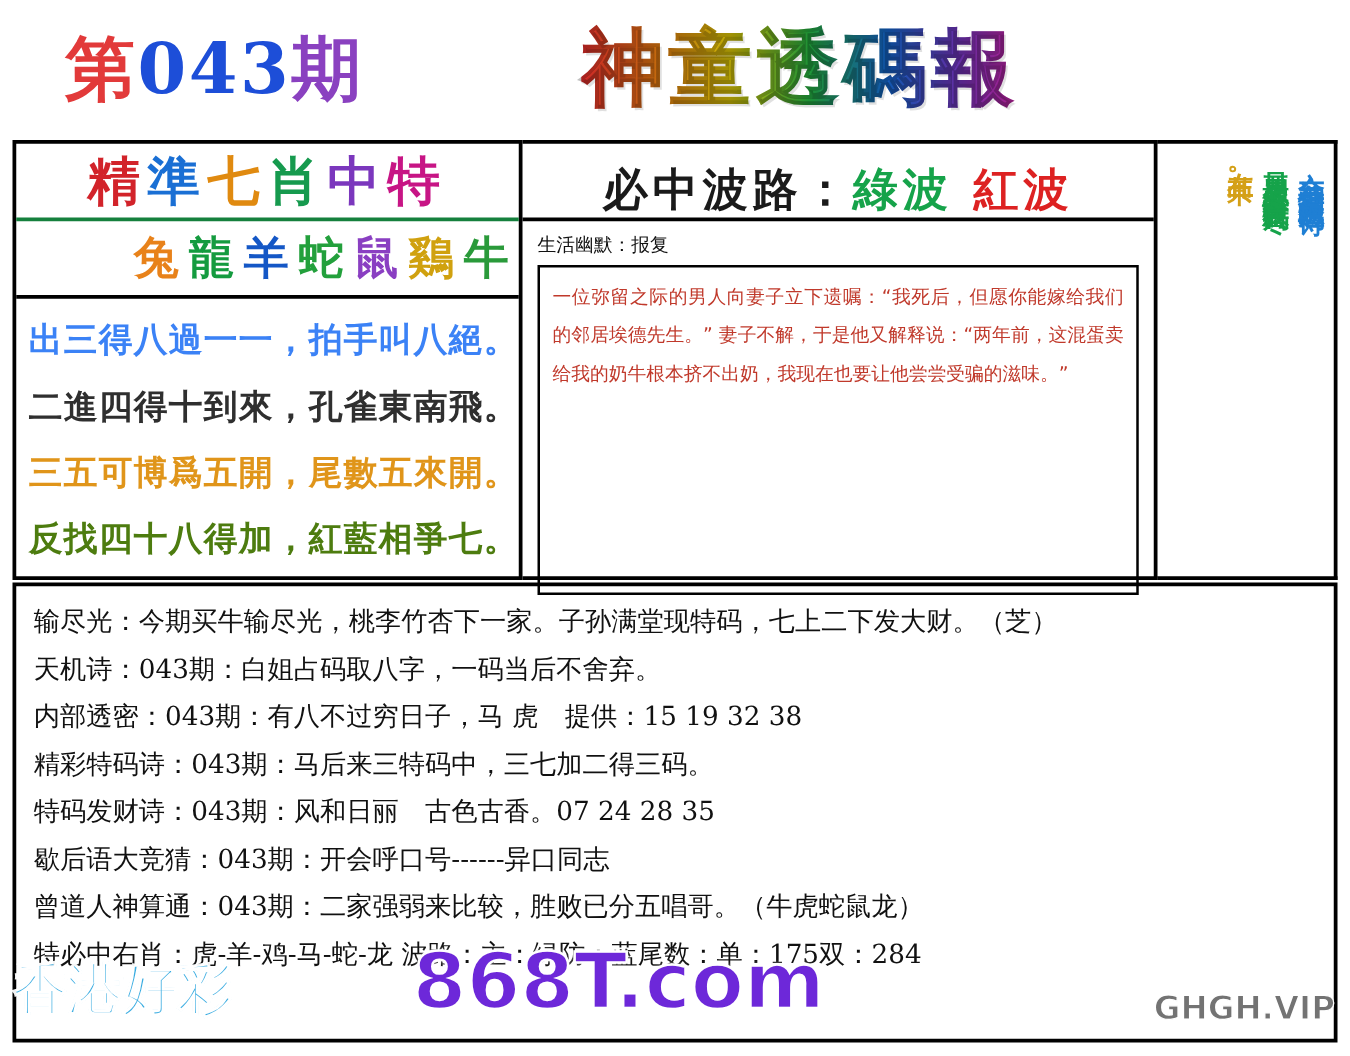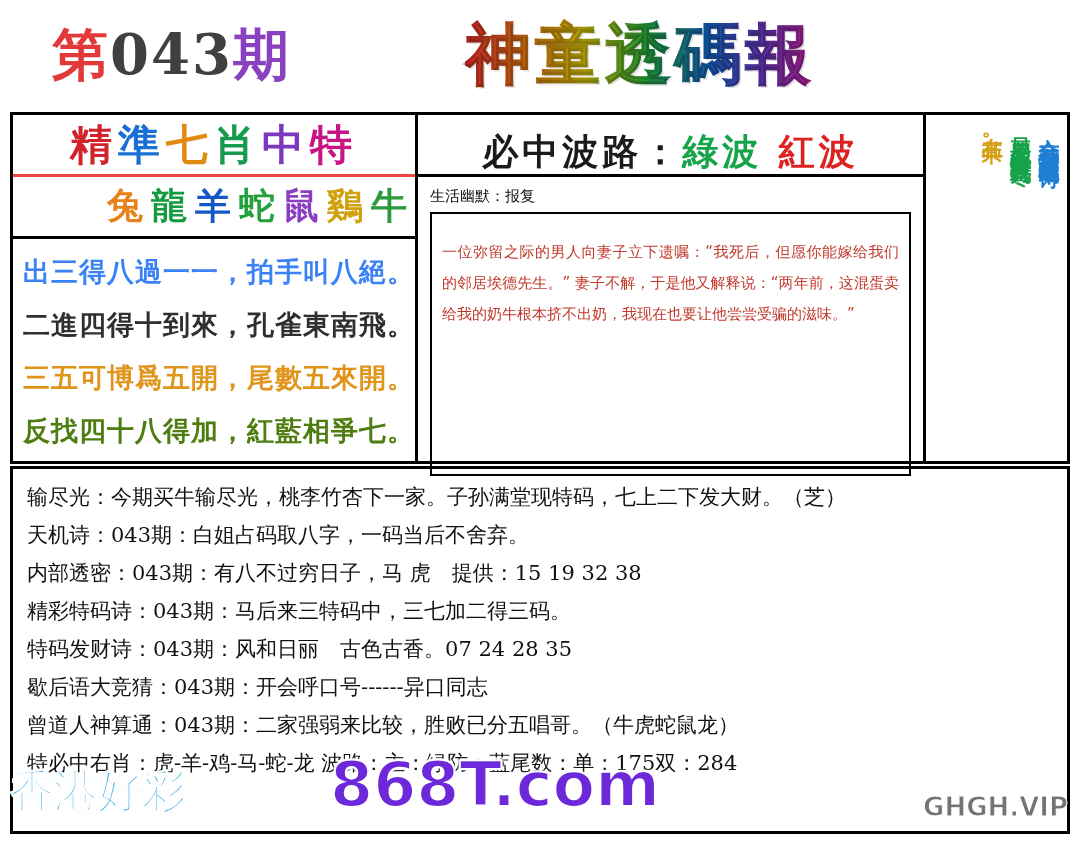--- a/index.html
+++ b/index.html
@@ -15,21 +15,21 @@
 
   
   .header { position: relative; height: 110px; }
   .issue {
     position: absolute; left: 52px; top: 18px;
     font-size: 56px; font-weight: bold;
     font-family: "DejaVu Serif", "Liberation Serif", serif;
     letter-spacing: 2px;
   }
   .issue .c1 { color:#e23a3a; }
-  .issue .c2 { color:#404040; }
+  .issue .c2 { color:#1d4ed8; }
   .issue .c4 { color:#8a41c0; }
 
   .masthead {
     position: absolute; left: 465px; top: 10px;
     font-size: 66px; font-weight: bold;
     font-family: "DejaVu Serif", "Liberation Serif", serif;
     letter-spacing: 4px;
     background: linear-gradient(90deg,#e02b2b 0%, #e07b10 18%, #d8c307 34%, #23a63c 52%, #1463c8 70%, #6e35bb 86%, #c1209a 100%);
     -webkit-background-clip: text;
     background-clip: text;
@@ -42,21 +42,21 @@
   .topgrid {
     position: absolute; left: 10px; top: 112px;
     width: 1060px; height: 352px;
     display: flex;
     gap: 0;
   }
   .colA { width: 408px; border: 3px solid #000; display:flex; flex-direction:column; }
   .colB { width: 508px; border: 3px solid #000; border-left:none; display:flex; flex-direction:column; }
   .colC { width: 144px; border: 3px solid #000; border-left:none; display:flex; }
 
-  .boxA1 { height: 62px; border-bottom: 3px solid #ef4444; display:flex; align-items:center; justify-content:center; }
+  .boxA1 { height: 62px; border-bottom: 3px solid #15803d; display:flex; align-items:center; justify-content:center; }
   .boxA2 { height: 62px; border-bottom: 3px solid #000; display:flex; align-items:center; justify-content:flex-end; }
   .boxA3 { flex:1; padding: 6px 10px 4px 10px; display:flex; flex-direction:column; justify-content:space-around; }
 
   .title-a1 {
     font-size: 42px; font-weight: bold;
     font-family: "DejaVu Serif","Liberation Serif", serif;
     letter-spacing: 6px;
   }
   .title-a1 .s1 { color:#d2232a; }
   .title-a1 .s2 { color:#1a6fd4; }
@@ -94,21 +94,21 @@
     white-space: nowrap;
     margin-top: 16px;
   }
   .bolu .k { color:#1a1a1a; }
   .bolu .g { color:#16a34a; }
   .bolu .r { color:#d22; }
 
   .boxB2 { flex:1; padding: 10px 12px; position:relative; }
   .joke-title { font-size: 15px; color:#111; margin-bottom: 6px; font-family:"DejaVu Sans","Liberation Sans",sans-serif;}
   .joke-body { font-size: 15px; color:#c0392b; line-height: 2.05; text-align: justify; }
-  .joke-inner-box { border:2px solid #000; height: 100%; padding: 23px 10px; }
+  .joke-inner-box { border:2px solid #000; height: 100%; padding: 8px 10px; }
 
   .colC-inner { display:flex; flex-direction: row-reverse; width:100%; padding: 6px 4px; gap: 0px; }
   .vtext {
     writing-mode: vertical-rl;
     text-orientation: upright;
     font-size: 21px;
     line-height: 1.35;
     font-family: "DejaVu Serif","Liberation Serif", serif;
     letter-spacing: 3px;
     height: 100%;

